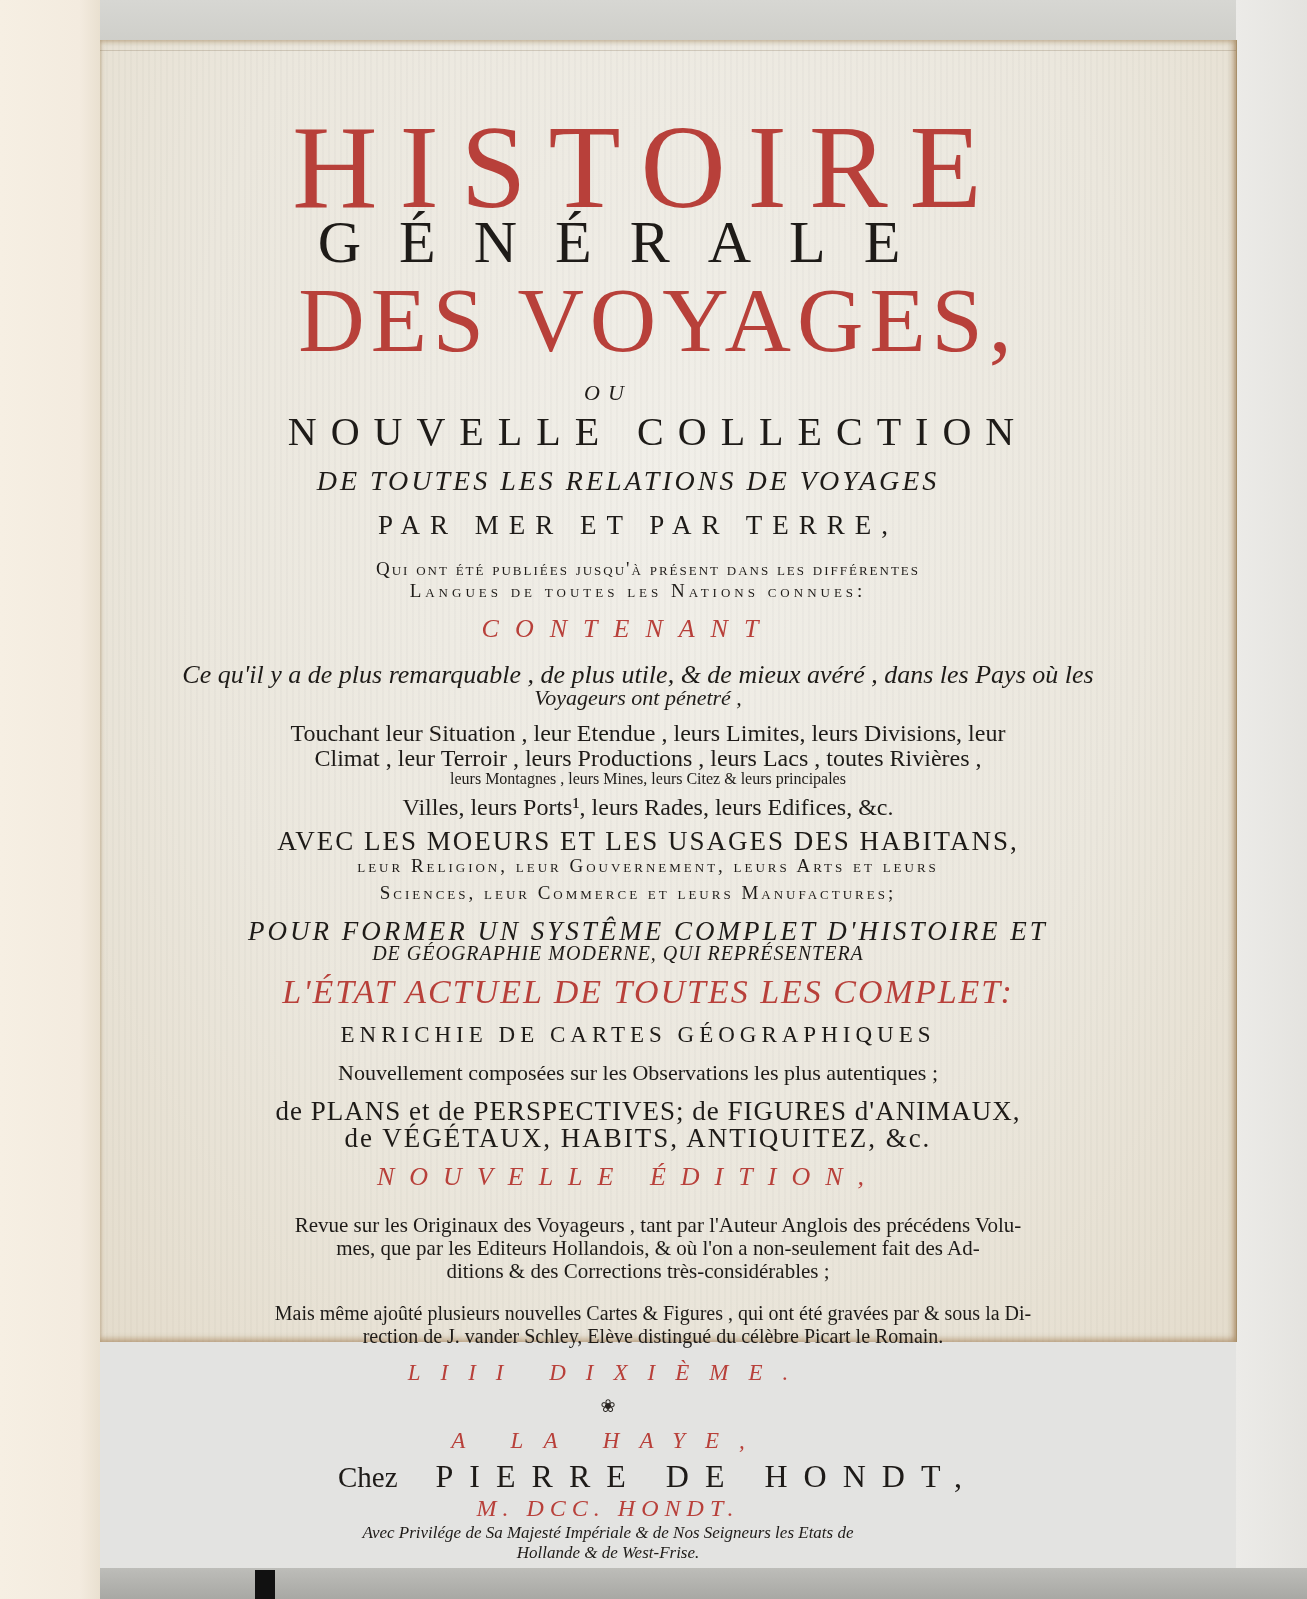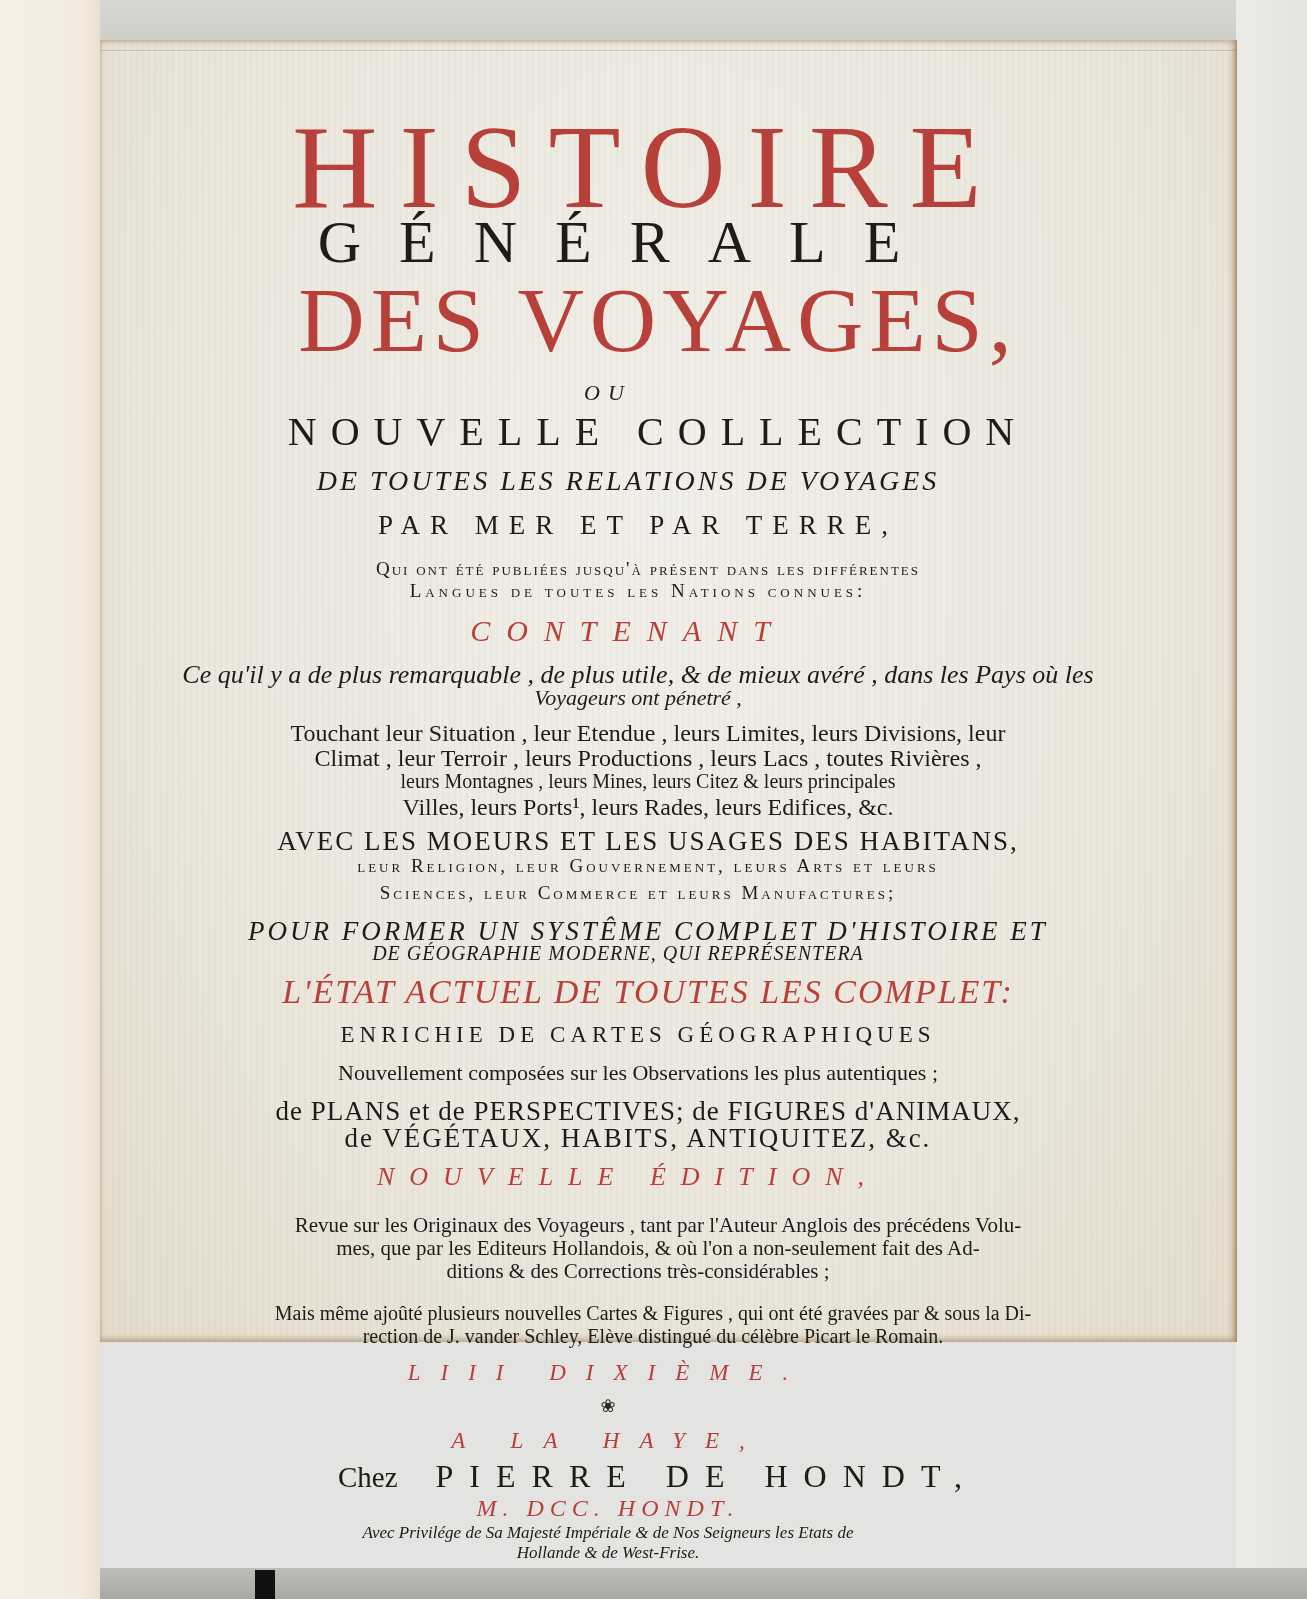--- a/index.html
+++ b/index.html
@@ -50,26 +50,26 @@
 
   .l-histoire { top:60px; font-size:118px; letter-spacing:22px; font-weight:normal; transform:translateX(-20px); }
   .l-generale { top:168px; font-size:60px; letter-spacing:38px; transform:translateX(-40px); }
   .l-desvoyages { top:227px; font-size:92px; letter-spacing:6px; transform:translateX(-10px); }
   .l-ou { top:340px; font-size:22px; letter-spacing:8px; font-style:italic; transform:translateX(-60px);}
   .l-nouvelle { top:368px; font-size:40px; letter-spacing:14px; transform:translateX(-10px); }
   .l-detoutes { top:425px; font-size:28px; letter-spacing:3px; transform:translateX(-40px); }
   .l-parmer { top:470px; font-size:27px; letter-spacing:10px; transform:translateX(-30px); }
   .l-qui { top:518px; font-size:19px; letter-spacing:2px; font-variant:small-caps; transform:translateX(-20px); }
   .l-langues { top:540px; font-size:19px; letter-spacing:4px; font-variant:small-caps; transform:translateX(-30px); }
-  .l-contenant { top:574px; font-size:30px; letter-spacing:16px; transform:translateX(-40px); }
+  .l-contenant { top:574px; font-size:26px; letter-spacing:16px; transform:translateX(-40px); }
   .l-ce1 { top:620px; font-size:26px; transform:translateX(-30px); }
   .l-ce2 { top:645px; font-size:22px; transform:translateX(-30px); }
   .l-t1 { top:680px; font-size:24px; transform:translateX(-20px); }
   .l-t2 { top:705px; font-size:24px; transform:translateX(-20px); }
-  .l-t3 { top:730px; font-size:20px; transform:translateX(-20px); }
+  .l-t3 { top:730px; font-size:16px; transform:translateX(-20px); }
   .l-t4 { top:754px; font-size:24px; transform:translateX(-20px); }
   .l-avec { top:786px; font-size:27px; letter-spacing:2px; transform:translateX(-20px); }
   .l-leur { top:815px; font-size:19px; letter-spacing:3px; font-variant:small-caps; transform:translateX(-20px); }
   .l-sci { top:842px; font-size:19px; letter-spacing:3px; font-variant:small-caps; transform:translateX(-30px); }
   .l-pour { top:876px; font-size:27px; letter-spacing:3px; transform:translateX(-20px); }
   .l-degeo { top:902px; font-size:20px; letter-spacing:1px; transform:translateX(-50px); }
   .l-etat { top:933px; font-size:34px; letter-spacing:2px; transform:translateX(-20px); }
   .l-enrichie { top:982px; font-size:23px; letter-spacing:5px; transform:translateX(-30px); }
   .l-nouvellement { top:1020px; font-size:22px; transform:translateX(-30px); }
   .l-plans { top:1056px; font-size:27px; letter-spacing:1px; transform:translateX(-20px); }

